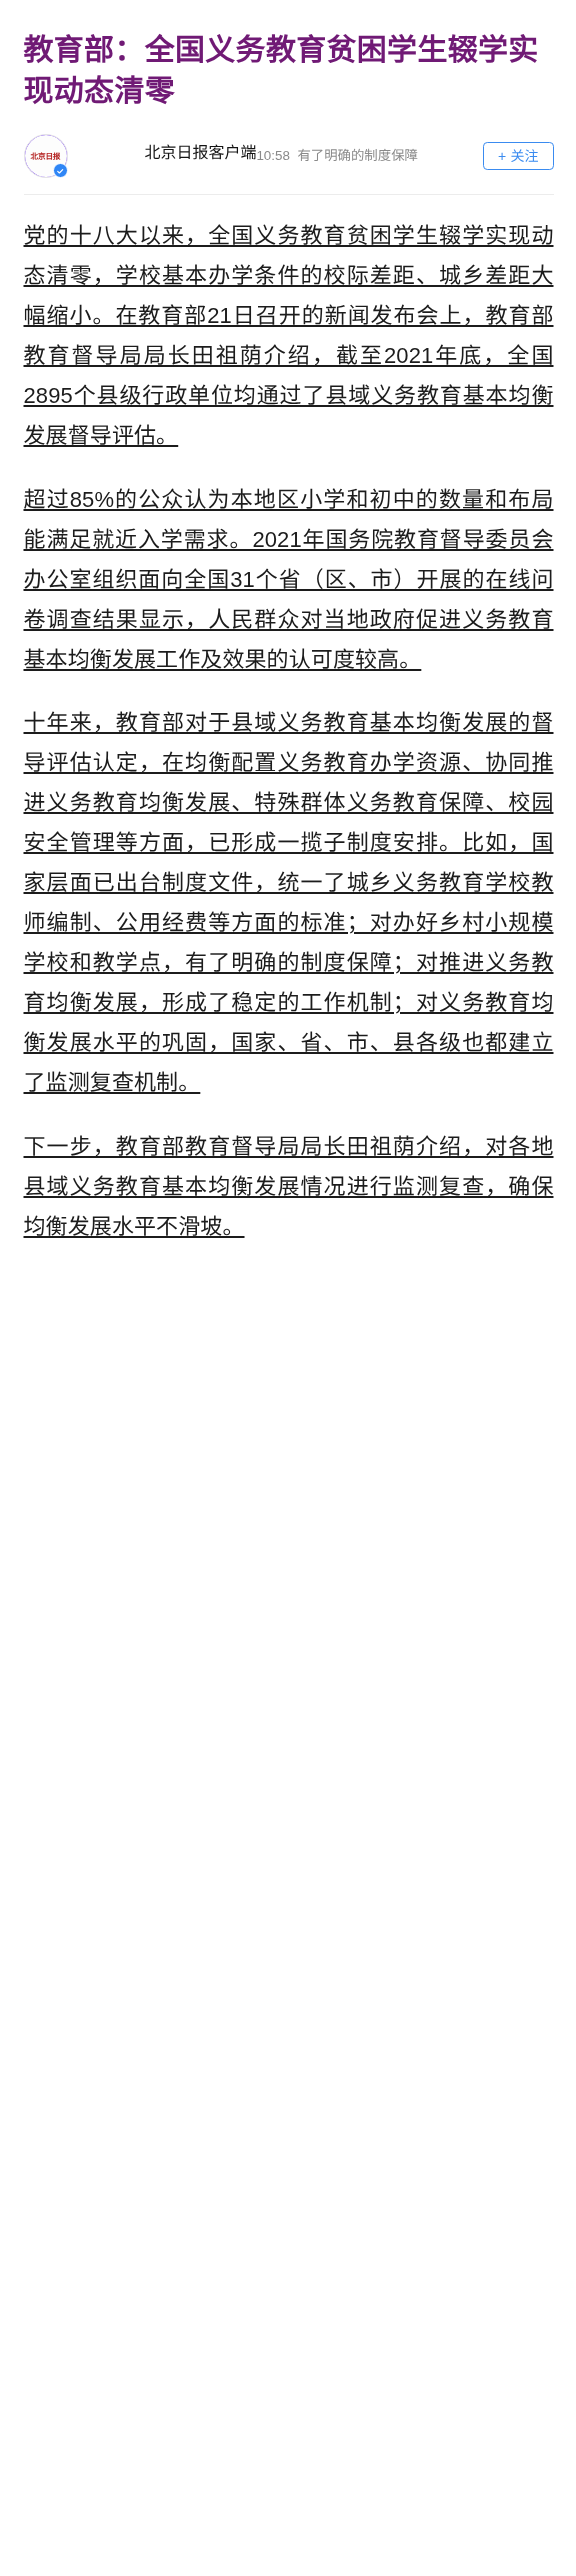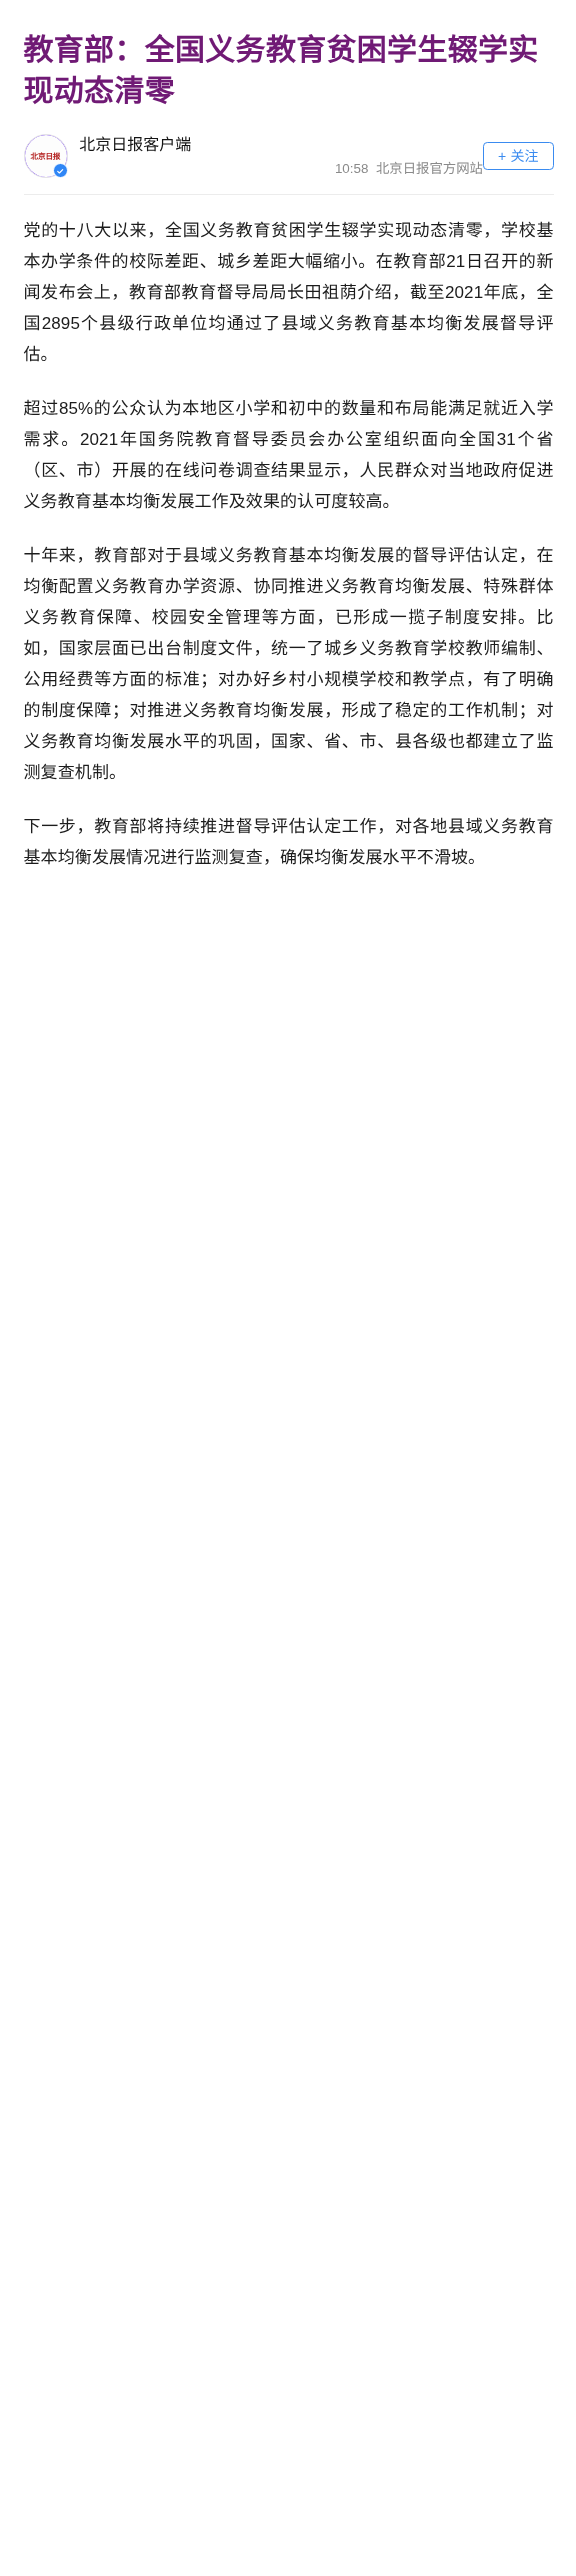--- a/index.html
+++ b/index.html
@@ -81,21 +81,21 @@
     background: #2f86f6;
     border: 1.1px solid #ffffff;
     box-sizing: border-box;
     display: flex;
     align-items: center;
     justify-content: center;
   }
   .verified-badge svg { display: block; }
   .byline-text {
     display: flex;
-    flex-direction: column;
+    flex-direction: row;
     justify-content: center;
     flex: 1 1 auto;
     min-width: 0;
   }
   .byline-name {
     font-size: 16px;
     color: #141414;
     line-height: 1.3;
     margin-bottom: 4.3px;
   }
@@ -128,26 +128,27 @@
     font-size: 14px;
     margin-right: 4.3px;
     line-height: 1;
   }
   .divider {
     height: 0.5px;
     background: #ececec;
     margin: 2.1px 0 21.4px 0;
   }
   .body-text p {
-    font-size: 17px;
+    font-size: 22px;
     line-height: 1.82;
     color: #1c1c1c;
     margin: 0 0 23.5px 0;
     text-align: justify;
     letter-spacing: 0.1px;
+    text-decoration: underline;
   }
   .body-text p:last-child {
     margin-bottom: 0;
   }
 </style>
 </head>
 <body>
 
 <div class="page">
 
@@ -165,33 +166,33 @@
           <path d="M3.2 8.2 L6.4 11.3 L12.6 4.9" fill="none" stroke="#ffffff" stroke-width="2.2" stroke-linecap="round" stroke-linejoin="round"></path>
         </svg>
       </span>
     </div>
 
     <div class="byline-text">
       <div class="byline-name">北京日报客户端</div>
       <div class="byline-meta">
         <span>10:58</span>
         <span class="sep"></span>
-        <span>北京日报官方网站</span>
+        <span>有了明确的制度保障</span>
       </div>
     </div>
 
     <div class="follow-btn">
       <span class="plus">+</span>
       <span>关注</span>
     </div>
   </div>
 
   <div class="divider"></div>
 
   <div class="body-text">
     <p>党的十八大以来，全国义务教育贫困学生辍学实现动态清零，学校基本办学条件的校际差距、城乡差距大幅缩小。在教育部21日召开的新闻发布会上，教育部教育督导局局长田祖荫介绍，截至2021年底，全国2895个县级行政单位均通过了县域义务教育基本均衡发展督导评估。</p>
     <p>超过85%的公众认为本地区小学和初中的数量和布局能满足就近入学需求。2021年国务院教育督导委员会办公室组织面向全国31个省（区、市）开展的在线问卷调查结果显示，人民群众对当地政府促进义务教育基本均衡发展工作及效果的认可度较高。</p>
     <p>十年来，教育部对于县域义务教育基本均衡发展的督导评估认定，在均衡配置义务教育办学资源、协同推进义务教育均衡发展、特殊群体义务教育保障、校园安全管理等方面，已形成一揽子制度安排。比如，国家层面已出台制度文件，统一了城乡义务教育学校教师编制、公用经费等方面的标准；对办好乡村小规模学校和教学点，有了明确的制度保障；对推进义务教育均衡发展，形成了稳定的工作机制；对义务教育均衡发展水平的巩固，国家、省、市、县各级也都建立了监测复查机制。</p>
-    <p>下一步，教育部将持续推进督导评估认定工作，对各地县域义务教育基本均衡发展情况进行监测复查，确保均衡发展水平不滑坡。</p>
+    <p>下一步，教育部教育督导局局长田祖荫介绍，对各地县域义务教育基本均衡发展情况进行监测复查，确保均衡发展水平不滑坡。</p>
   </div>
 
 </div>
 
 
 </body></html>

